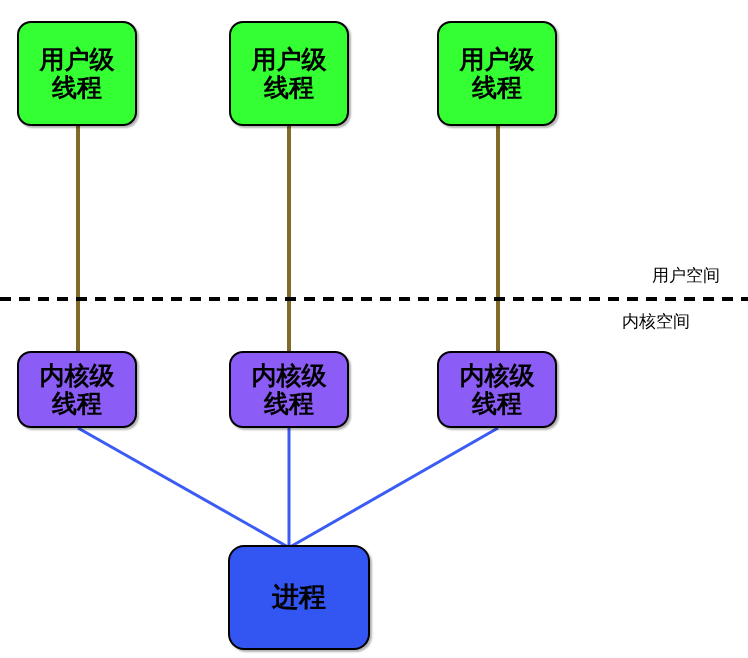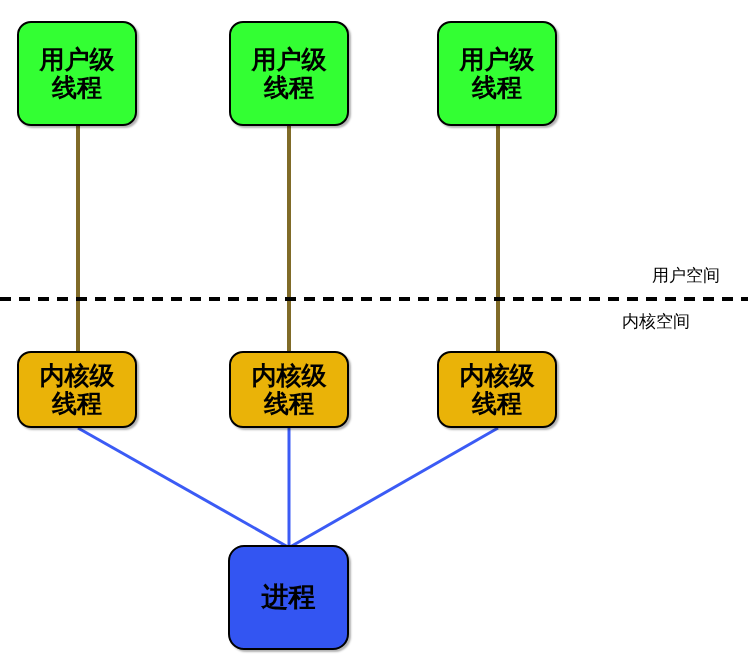--- a/index.html
+++ b/index.html
@@ -44,30 +44,30 @@
     display: block;
     white-space: nowrap;
   }
   .node-user {
     background: #33ff33;
     font-size: 25px;
     width: 120px;
     height: 105px;
   }
   .node-kernel {
-    background: #eab308;
+    background: #8b5cf6;
     font-size: 25px;
     width: 120px;
     height: 77px;
     text-align: center;
   }
   .node-process {
     background: #3355f2;
     font-size: 27px;
-    width: 121px;
+    width: 142px;
     height: 105px;
     border-radius: 16px;
   }
   .space-label {
     position: absolute;
     font-size: 17px;
     color: #000000;
     font-weight: normal;
     white-space: nowrap;
     z-index: 4;

